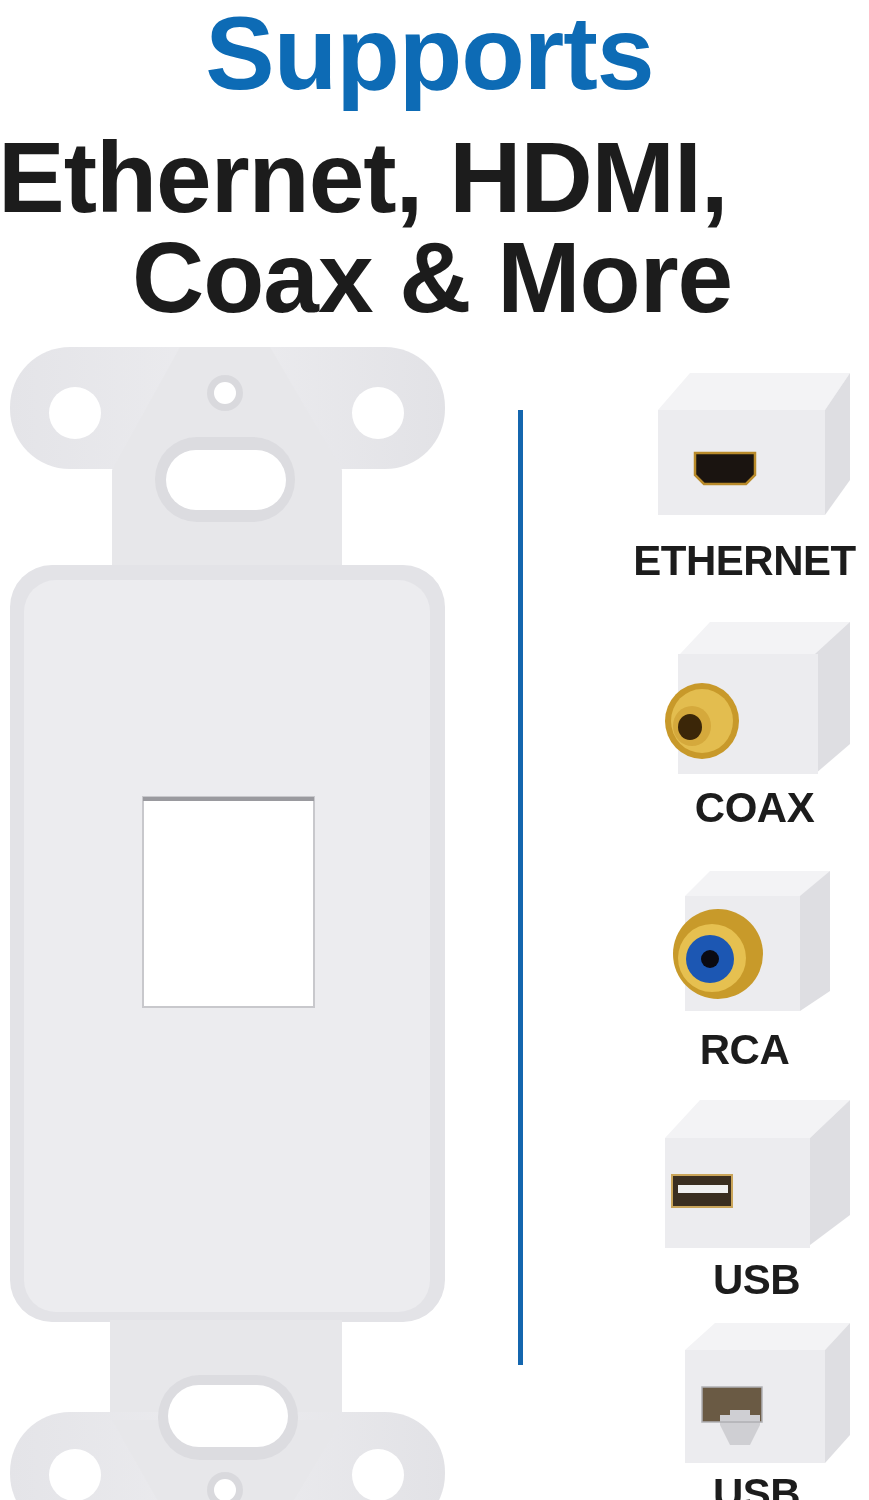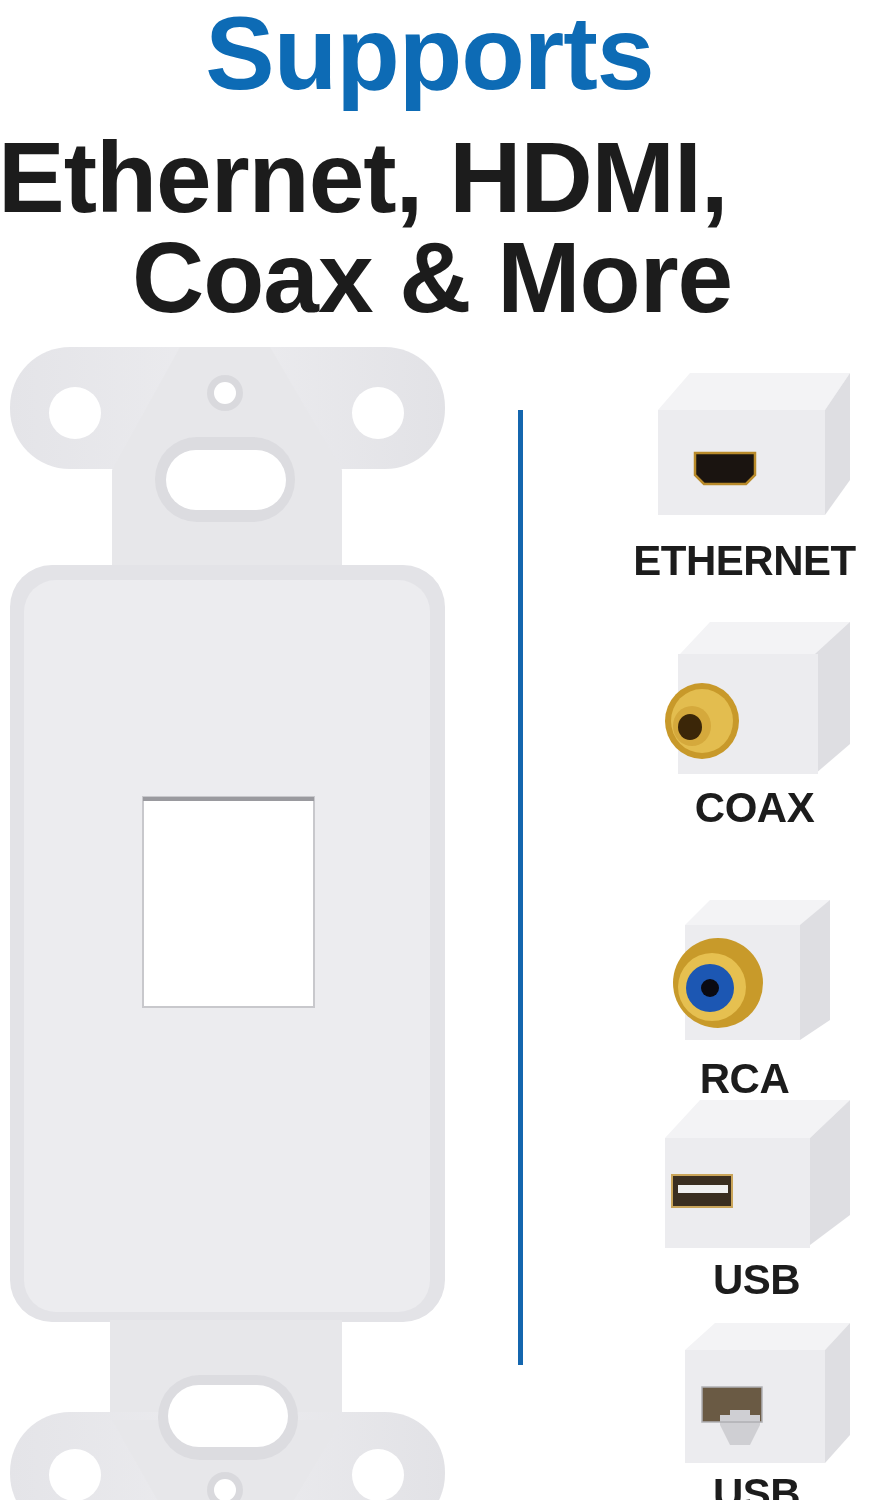--- a/index.html
+++ b/index.html
@@ -85,21 +85,21 @@
     <polygon points="165,40 200,8 200,130 165,160" fill="#dedee2"></polygon>
     <rect x="28" y="40" width="140" height="120" fill="#ececef"></rect>
     <ellipse cx="52" cy="107" rx="37" ry="38" fill="#c8992a"></ellipse>
     <ellipse cx="52" cy="107" rx="31" ry="32" fill="#e3bd4f"></ellipse>
     <ellipse cx="42" cy="112" rx="19" ry="20" fill="#d5a93c"></ellipse>
     <ellipse cx="40" cy="113" rx="12" ry="13" fill="#3b2608"></ellipse>
   </svg>
   <div class="label" style="top:175px;left:10px;">COAX</div>
 </div>
 
-<div class="item" style="top:890px;height:220px;">
+<div class="item" style="top:861px;height:220px;">
   <svg style="left:50px;top:5px;" width="170" height="150" viewBox="0 0 170 150">
     <polygon points="15,30 40,5 160,5 160,30" fill="#f3f3f5"></polygon>
     <rect x="15" y="30" width="115" height="115" fill="#ececef"></rect>
     <polygon points="130,30 160,5 160,125 130,145" fill="#dedee2"></polygon>
     <ellipse cx="48" cy="88" rx="45" ry="45" fill="#c89a2a"></ellipse>
     <ellipse cx="42" cy="92" rx="34" ry="34" fill="#e6c050"></ellipse>
     <ellipse cx="40" cy="93" rx="24" ry="24" fill="#1c57b3"></ellipse>
     <ellipse cx="40" cy="93" rx="9" ry="9" fill="#0a0a12"></ellipse>
   </svg>
   <div class="label" style="top:165px;">RCA</div>

